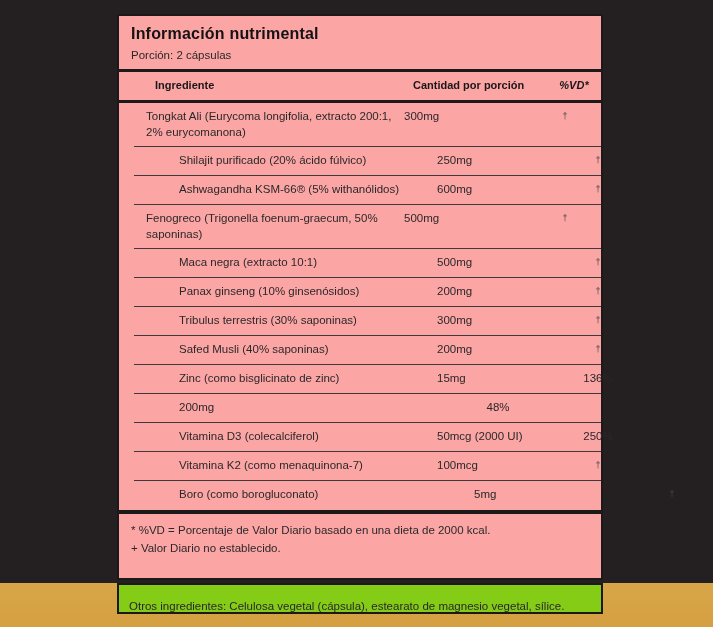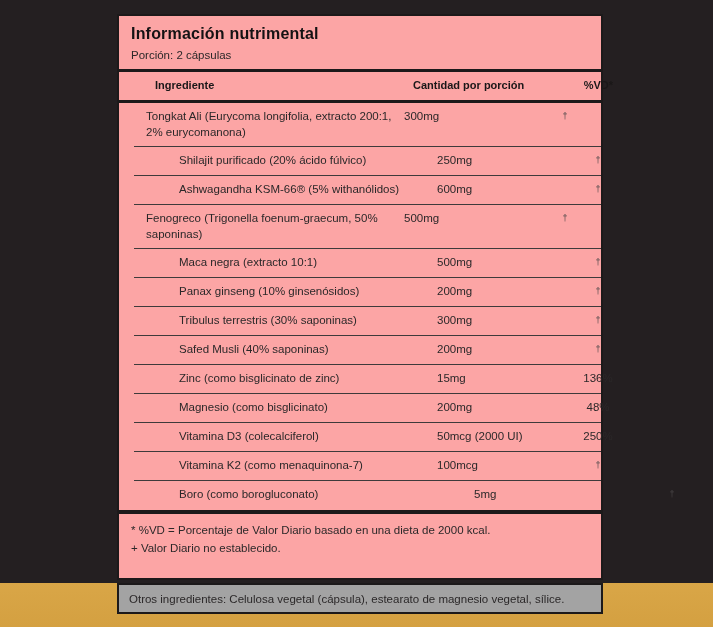--- a/index.html
+++ b/index.html
@@ -47,21 +47,21 @@
     align-items: start;
   }
   .col-header-row {
     height: 28px;
     padding-top: 7px;
     font-size: 11px;
     font-weight: 700;
     color: #1A1718;
     padding-left: 36px;
   }
-  .col-dv-header { text-align: right; }
+  .col-dv-header { text-align: center; font-style: italic; }
   .row {
     border-bottom: 1px solid #3E3A3B;
     padding-top: 6px;
     font-size: 11.5px;
     color: #2B2829;
     line-height: 1.34;
     margin-left: 15px;
   }
   .rows-wrap .row:last-child { border-bottom: none; gap: 37px; }
   .row.h1 { height: 29px; padding-left: 45px; }
@@ -76,24 +76,24 @@
   .footnote {
     padding: 8px 12px;
     font-size: 11.5px;
     color: #2B2829;
     line-height: 1.5;
   }
   .otros-box {
     position: absolute;
     left: 117px; top: 583px;
     width: 486px; height: 31px;
-    background: #a3a3a3;
+    background: #84cc16;
     border: 2px solid #1C191A;
     display: flex;
-    align-items: center;
+    align-items: flex-end;
     padding: 0 10px;
     font-size: 11.5px;
     color: #2B2829;
   }
 </style>
 </head>
 <body>
 
 <div class="gold-band"></div>
 
@@ -154,21 +154,20 @@
         <div class="c-name">Safed Musli (40% saponinas)</div>
         <div class="c-amt">200mg</div>
         <div class="c-dv dagger">†</div>
       </div>
       <div class="grid-row row h1">
         <div class="c-name">Zinc (como bisglicinato de zinc)</div>
         <div class="c-amt">15mg</div>
         <div class="c-dv">136%</div>
       </div>
       <div class="grid-row row h1">
-        <div class="c-name">Magnesio (como bisglicinato)</div>
         <div class="c-amt">200mg</div>
         <div class="c-dv">48%</div>
       </div>
       <div class="grid-row row h1">
         <div class="c-name">Vitamina D3 (colecalciferol)</div>
         <div class="c-amt">50mcg (2000 UI)</div>
         <div class="c-dv">250%</div>
       </div>
       <div class="grid-row row h1">
         <div class="c-name">Vitamina K2 (como menaquinona-7)</div>

